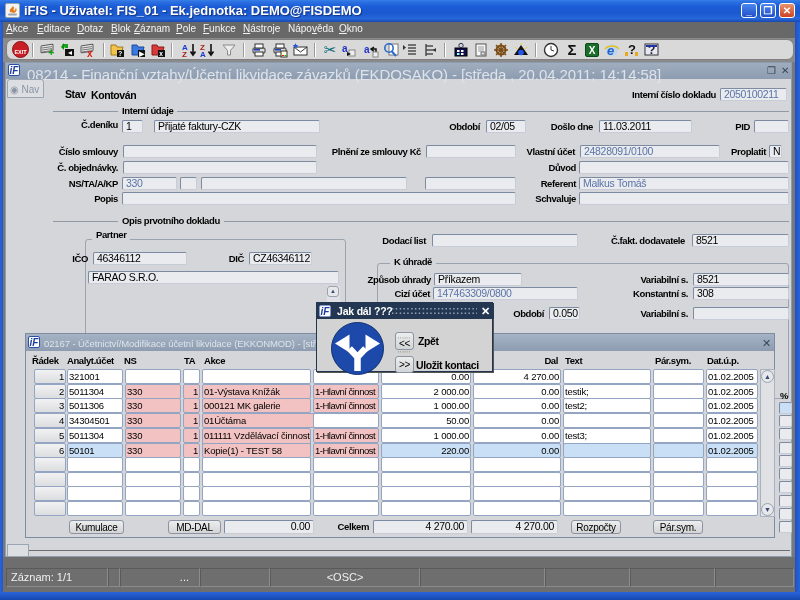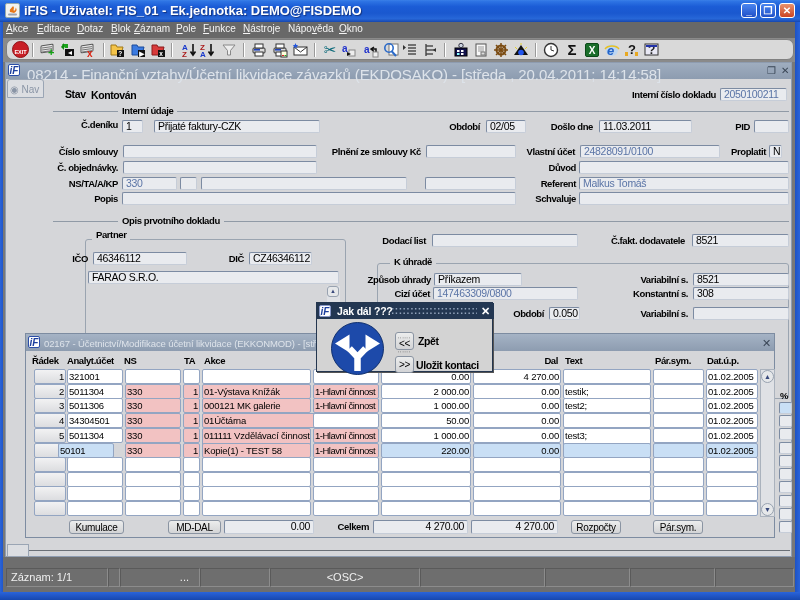--- a/index.html
+++ b/index.html
@@ -402,21 +402,21 @@
    <div class="cell pink" style="left:99px;top:94px;width:56px;height:15px">330</div>
    <div class="cell num pink" style="left:157px;top:94px;width:17px;height:15px">1</div>
    <div class="cell pink" style="left:176px;top:94px;width:109px;height:18px">011111 Vzdělávací činnost</div>
    <div class="cell pink" style="left:287px;top:94px;width:66px;height:15px;letter-spacing:-0.5px">1-Hlavní činnost</div>
    <div class="cell num" style="left:355px;top:94px;width:90px;height:15px">1 000.00</div>
    <div class="cell num" style="left:447px;top:94px;width:88px;height:15px">0.00</div>
    <div class="cell" style="left:537px;top:94px;width:88px;height:26px">test3;</div>
    <div class="cell" style="left:627px;top:94px;width:51px;height:15px"></div>
    <div class="cell" style="left:680px;top:94px;width:52px;height:15px">01.02.2005</div>
    <div class="cell gcell num" style="left:8px;top:109px;width:32px;height:15px">6</div>
-   <div class="cell sel" style="left:32px;top:109px;width:56px;height:15px">50101</div>
+   <div class="cell sel" style="left:41px;top:109px;width:56px;height:15px">50101</div>
    <div class="cell pink" style="left:99px;top:109px;width:56px;height:15px">330</div>
    <div class="cell num pink" style="left:157px;top:109px;width:17px;height:15px">1</div>
    <div class="cell pink" style="left:176px;top:109px;width:109px;height:15px">Kopie(1) - TEST 58</div>
    <div class="cell pink" style="left:287px;top:109px;width:66px;height:15px;letter-spacing:-0.5px">1-Hlavní činnost</div>
    <div class="cell num sel" style="left:355px;top:109px;width:90px;height:15px">220.00</div>
    <div class="cell num sel" style="left:447px;top:109px;width:88px;height:15px">0.00</div>
    <div class="cell sel" style="left:537px;top:109px;width:88px;height:15px"></div>
    <div class="cell sel" style="left:627px;top:109px;width:51px;height:15px"></div>
    <div class="cell sel" style="left:680px;top:109px;width:52px;height:15px">01.02.2005</div>
    <div class="cell gcell" style="left:8px;top:123px;width:32px;height:15px"></div>

